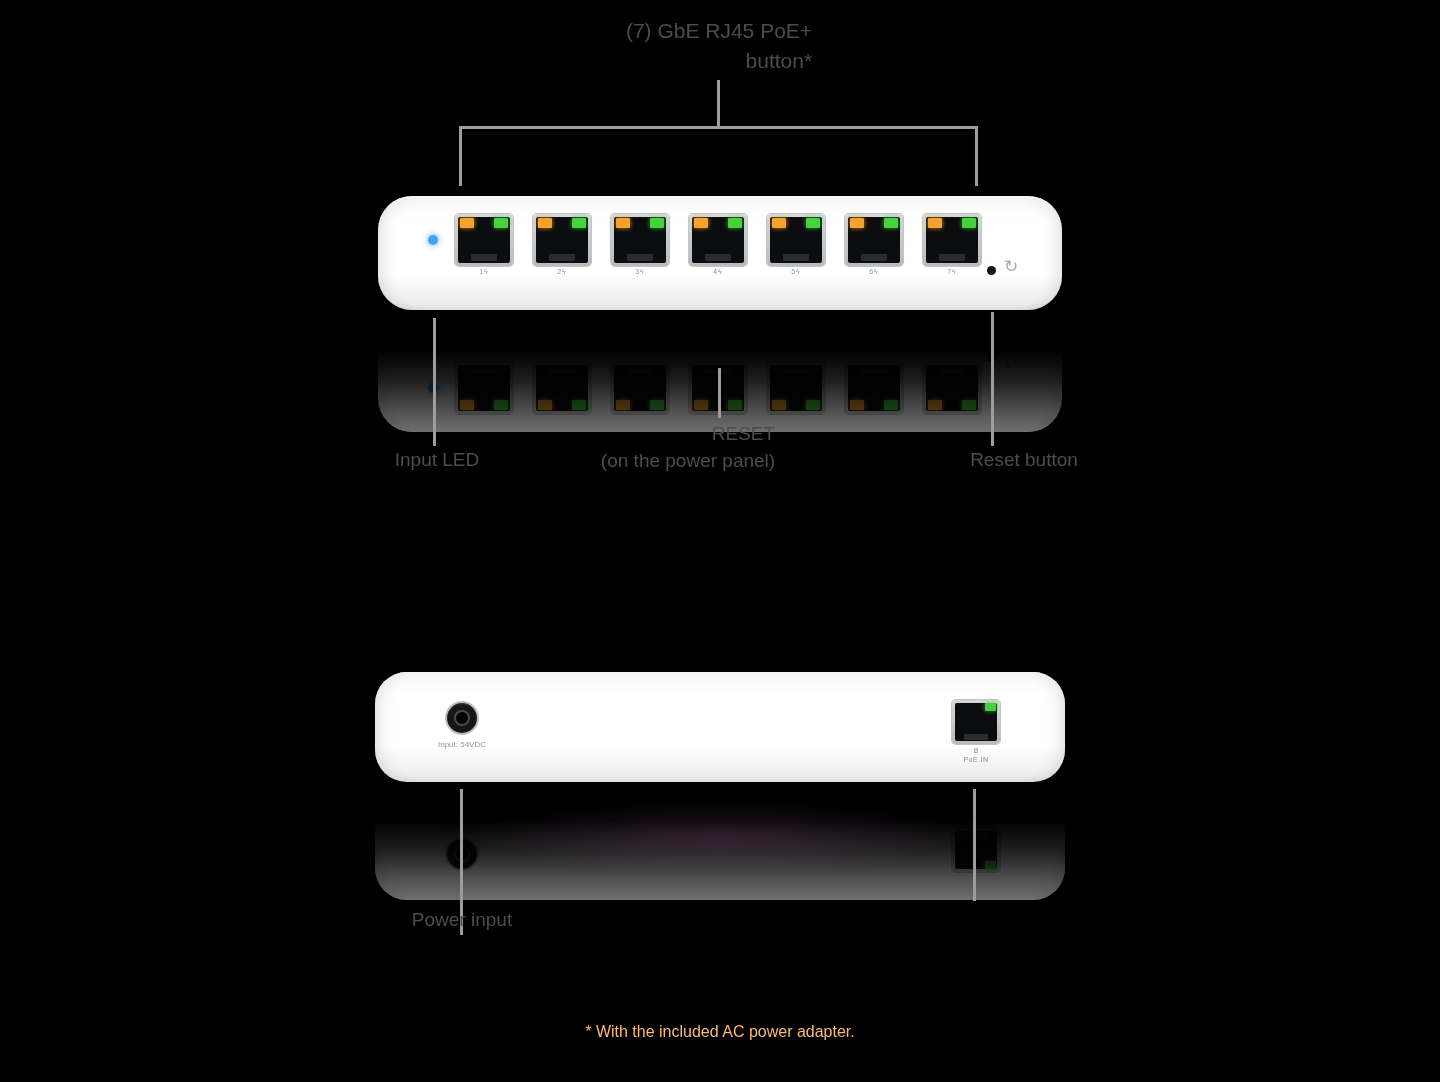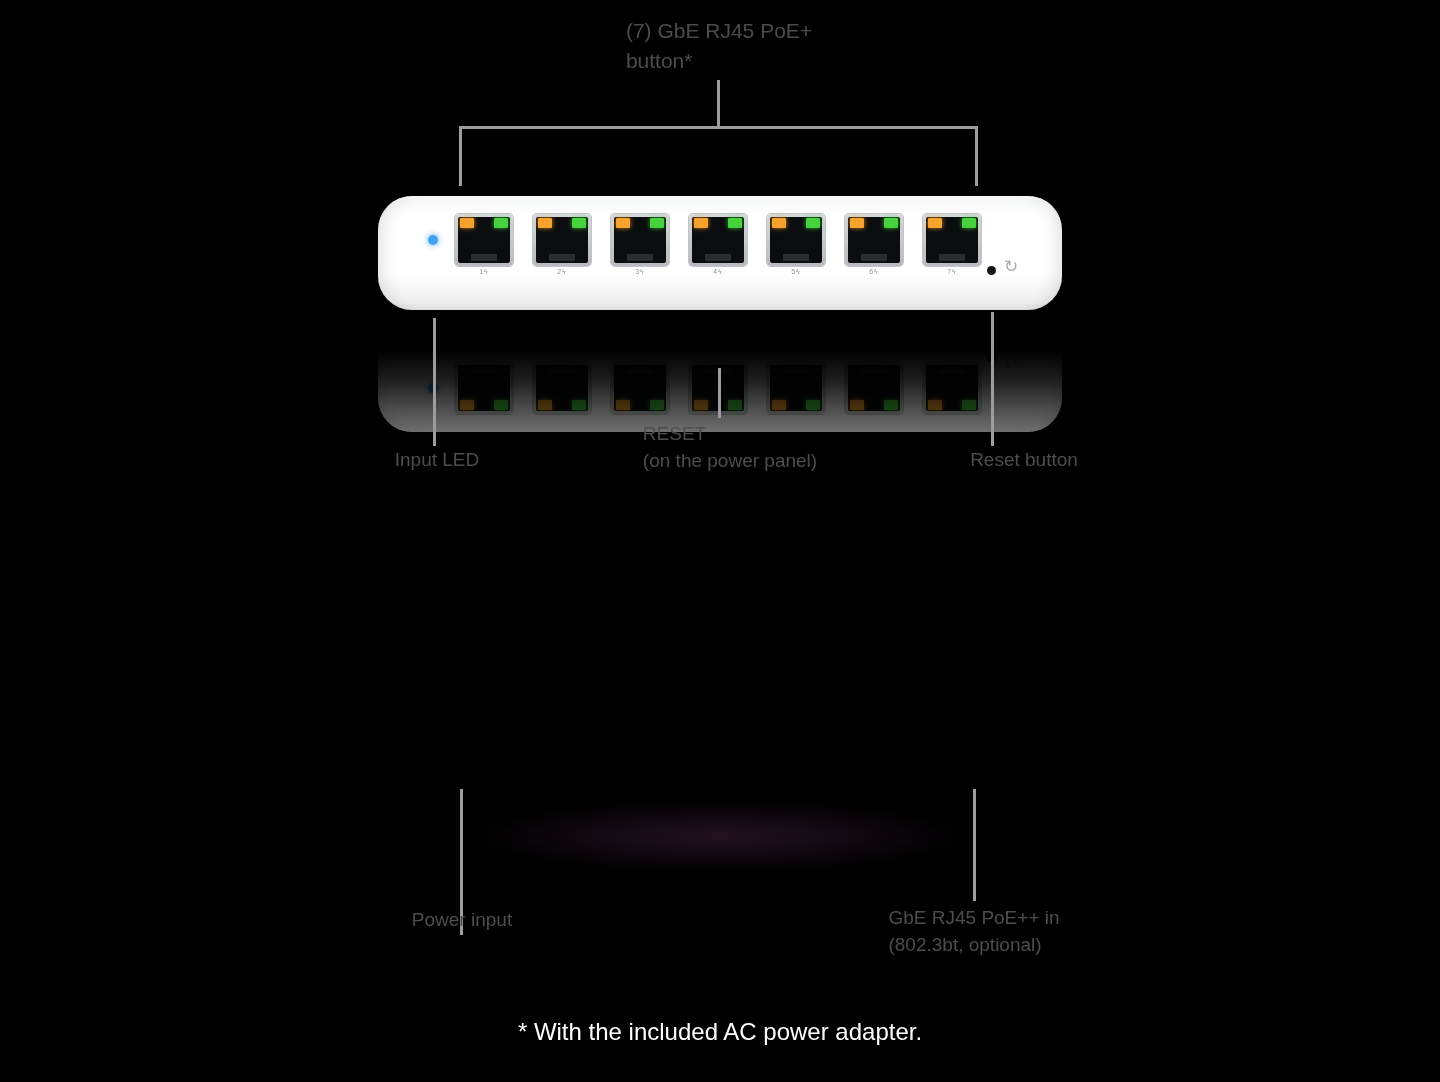--- a/index.html
+++ b/index.html
@@ -1,25 +1,25 @@
 <!DOCTYPE html>
 <html><head>
 <meta charset="utf-8">
 <style>
   html,body{margin:0;padding:0;background:#000;}
   .stage{
     position:relative;width:1440px;height:1082px;background:#000;overflow:hidden;
     font-family:"Liberation Sans", sans-serif;
   }
   .label{
-    position:absolute;transform:translateX(-50%);text-align:left;
+    position:absolute;transform:translateX(-50%);text-align:right;
     font-size:19px;line-height:27px;color:#4d4d4d;white-space:nowrap;
   }
   .title{font-size:21px;line-height:30px;color:#4c4c4c;}
-  .footnote{font-size:24px;color:#ffffff;}
+  .footnote{font-size:16px;color:#fdba74;}
   .vline{position:absolute;width:3px;background:#9d9d9d;}
   .hline{position:absolute;height:3px;background:#9d9d9d;}
   .unit{
     position:absolute;
     -webkit-box-reflect: below 8px linear-gradient(to bottom, rgba(255,255,255,0.45) 0%, rgba(255,255,255,0.12) 45%, rgba(255,255,255,0) 72%);
   }
   .device{
     position:absolute;inset:0;border-radius:34px;
     background:linear-gradient(180deg,#f6f7f7 0%,#ffffff 20%,#ffffff 68%,#efefef 92%,#e2e3e4 100%);
     box-shadow: inset 14px 0 20px -14px rgba(0,0,0,.18), inset -14px 0 20px -14px rgba(0,0,0,.18), inset 0 2px 3px rgba(255,255,255,.9);
@@ -125,33 +125,43 @@
 
     <div class="reset-dot"></div>
     <span class="reset-glyph">↻</span>
   </div>
 
   <div class="vline" style="left:433px;top:318px;height:128px"></div>
   <div class="vline" style="left:718px;top:368px;height:50px"></div>
   <div class="vline" style="left:991px;top:312px;height:134px"></div>
 
   <div class="label" style="left:437px;top:446px">Input LED</div>
-  <div class="label" style="left:730px;top:420px">
+  <div class="label" style="left:688px;top:420px">
     <div>RESET</div>
     <div>(on the power panel)</div>
   </div>
   <div class="label" style="left:1024px;top:446px">Reset button</div>
 
+  <div class="unit" style="left:375px;top:672px;width:690px;height:110px">
+    <div class="device" style="border-radius:32px"></div>
+    <div class="dc-jack">
+        <div class="dc-inner"></div>
+      </div>
+    <div class="jack-label">Input: 54VDC</div>
+
+    <div class="port" style="left:577px;top:28px;width:48px;height:44px">
+      <span class="led lg" style="width:11px;height:8px;top:3px;right:4px"></span>
+      <span class="pins" style="left:12px;width:24px;height:6px;bottom:4px"></span>
+    </div>
+    <div class="rport-num">8</div>
+    <div class="rport-text">PoE IN</div>
+  </div>
 
   <div class="pink-tint"></div>
 
   <div class="vline" style="left:460px;top:789px;height:146px"></div>
   <div class="vline" style="left:973px;top:789px;height:112px"></div>
 
   <div class="label" style="left:462px;top:906px">Power input</div>
-  <div class="label" style="left:974px;top:904px">
-    <div>GbE RJ45 PoE++ in</div>
-    <div>(802.3bt, optional)</div>
-  </div>
 
   <div class="label footnote" style="left:720px;top:1018px">* With the included AC power adapter.</div>
 
 </div>
 
 </body></html>

